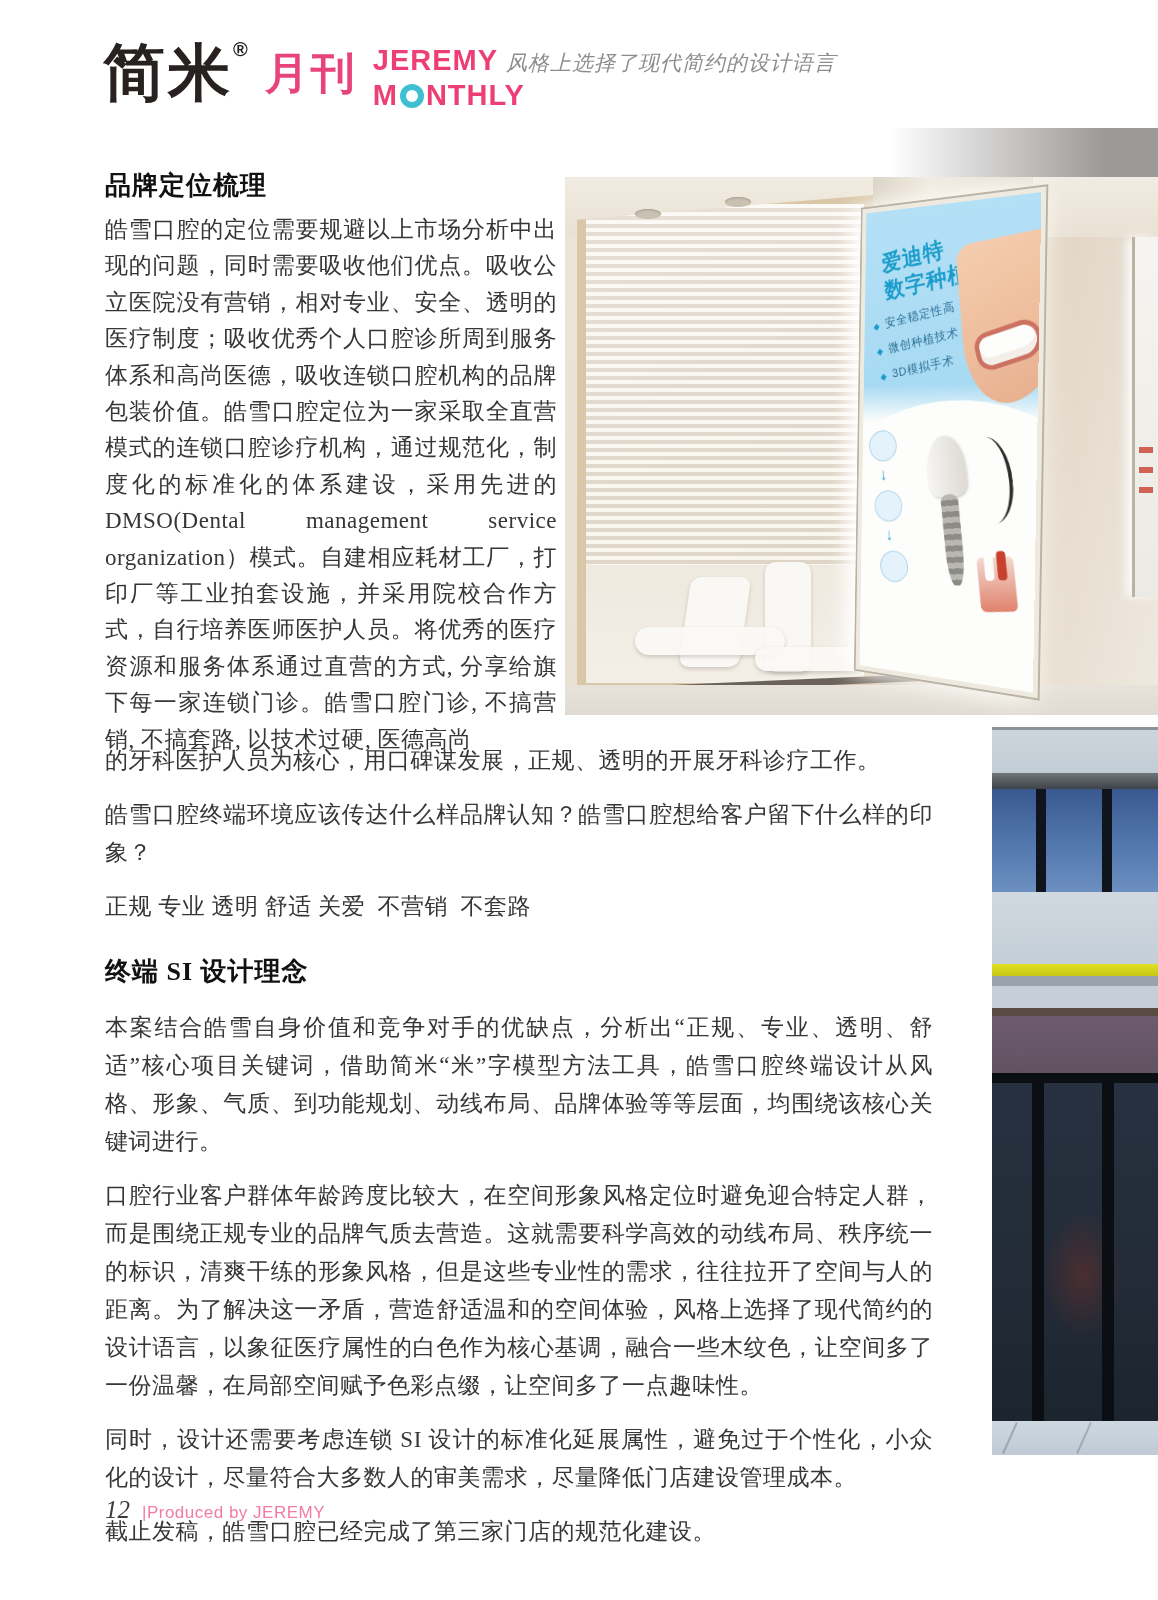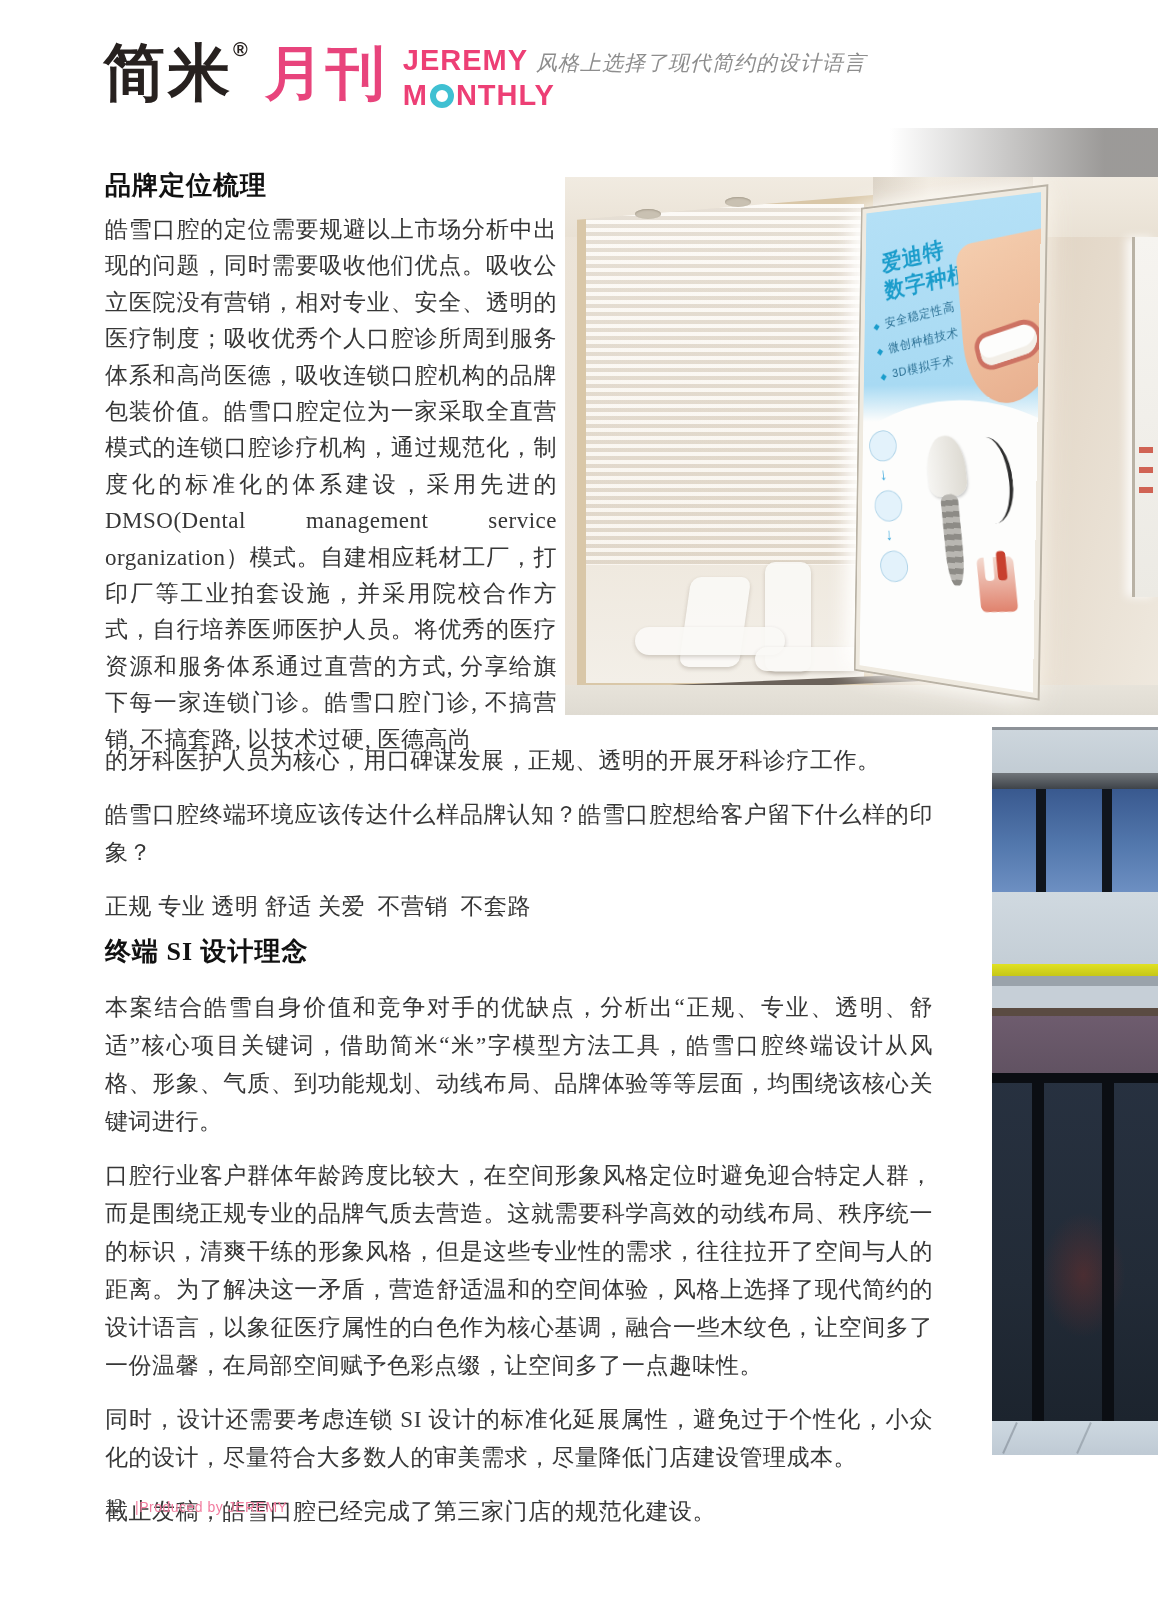--- a/index.html
+++ b/index.html
@@ -4,41 +4,41 @@
 <style>
   * { margin:0; padding:0; box-sizing:border-box; }
   html,body { background:#ffffff; }
   body { font-family:"Liberation Serif","DejaVu Serif",serif; }
   .page { position:relative; width:1158px; height:1600px; margin:0 auto; background:#ffffff; overflow:hidden; }
 
   
   .logo { position:absolute; left:103px; top:36px; display:flex; align-items:flex-start; font-family:"Liberation Sans","DejaVu Sans",sans-serif; }
   .logo-cn { font-size:62px; font-weight:bold; color:#27211f; letter-spacing:3px; line-height:74px; }
   .logo-reg { font-size:20px; color:#27211f; vertical-align:top; line-height:26px; }
-  .logo-kan { font-size:59px; font-weight:bold; color:#e8447c; letter-spacing:2px; line-height:74px; margin-left:14px; }
+  .logo-kan { font-size:44px; font-weight:bold; color:#e8447c; letter-spacing:2px; line-height:74px; margin-left:14px; }
   .logo-en { margin-left:16px; padding-top:8px;text-align:center; }
   .logo-row1 { display:flex; align-items:baseline; }
   .jeremy { color:#ed3f75; font-weight:bold; font-size:29px; letter-spacing:1px; }
   .tagline { color:#8d8d8d; font-size:21px; font-style:italic; margin-left:8px; letter-spacing:1px; }
   .logo-row2 { display:flex; align-items:center; color:#ed3f75; font-weight:bold; font-size:29px; letter-spacing:1px; margin-top:2px; }
   .o-ring { display:inline-block; width:24px; height:24px; border:6px solid #3fc0d2; border-radius:50%; background:#fff; margin:0 2px; }
 
   
   .h-sec { position:absolute; left:105px; font-size:26px; font-weight:bold; color:#111; letter-spacing:1px; }
   .h1 { top:168px; }
   .leftcol { position:absolute; left:105px; top:212px; width:452px; font-size:23px; line-height:36.4px; color:#363636; text-align:justify; letter-spacing:.5px; }
   .flow { position:absolute; left:105px; top:742px; width:828px; font-size:23px; color:#363636; }
   .flow p { line-height:38px; text-align:justify; margin-bottom:16px; letter-spacing:.5px; }
-  .flow .keywords { white-space:pre-wrap; margin-bottom:8px; }
+  .flow .keywords { white-space:pre-wrap; margin-bottom:28px; }
   .flow h2 { font-size:26px; font-weight:bold; color:#111; margin:0 0 20px 0; letter-spacing:1px; }
 
   
   .footer { position:absolute; left:105px; top:1496px; display:flex; align-items:baseline; }
-  .pagenum { font-size:18px; color:#3c3c3c; }
-  .credit { font-family:"Liberation Sans","DejaVu Sans",sans-serif; font-size:14px; color:#f27c9f; margin-left:12px; letter-spacing:.5px; }
+  .pagenum { font-size:25px; color:#3c3c3c;font-style:italic; }
+  .credit { font-family:"Liberation Sans","DejaVu Sans",sans-serif; font-size:17px; color:#f27c9f; margin-left:12px; letter-spacing:.5px; }
 
   
   .top-fade { position:absolute; left:890px; top:128px; width:268px; height:49px;
     background:linear-gradient(90deg, rgba(155,155,155,0) 0%, rgba(145,143,141,.9) 80%); }
 
   
   .photo1 { position:absolute; left:565px; top:177px; width:593px; height:538px; overflow:hidden;
     background:linear-gradient(105deg,#ece4d8 0%,#e7ddcf 45%,#e2d6c6 70%,#efe9df 100%); }
   .p1-ceiling { position:absolute; left:0; top:0; width:100%; height:60px;
     background:linear-gradient(180deg,#f1ebe1,#e9e1d4); }

